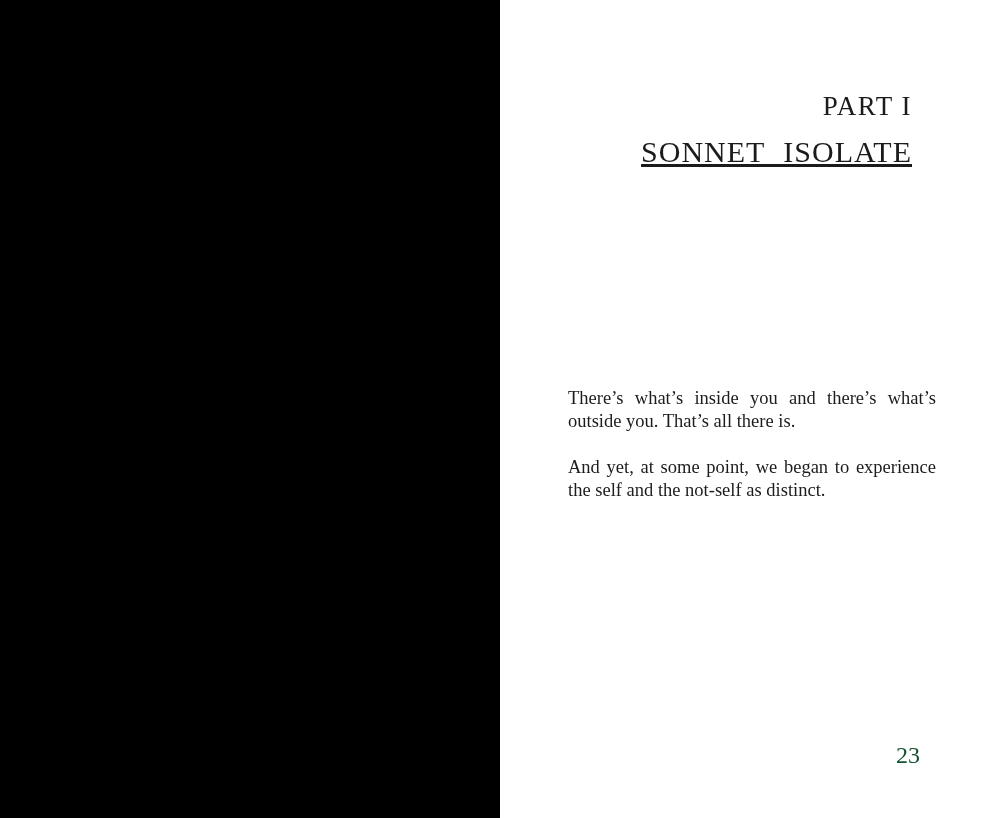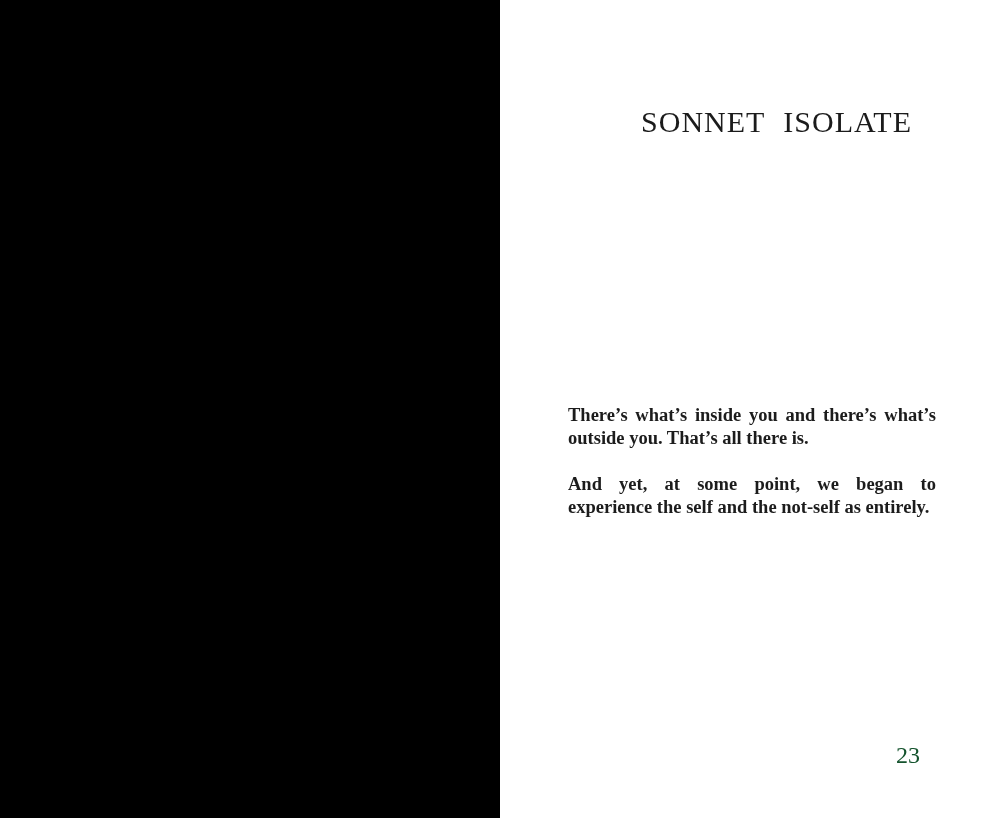--- a/index.html
+++ b/index.html
@@ -43,52 +43,53 @@
     font-size: 27px;
     line-height: 30px;
     letter-spacing: 1.5px;
   }
   .part-title {
     margin-top: 14px;
     font-size: 30px;
     line-height: 33px;
     letter-spacing: 1px;
     word-spacing: 10px;
+    text-decoration: underline;
   }
   .body-text {
     position: absolute;
     left: 68px;
     top: 387px;
     width: 368px;
     font-size: 18.5px;
     line-height: 23px;
     text-align: justify;
     color: #1c1c1c;
   }
   .body-text p {
-    margin: 17px 0 23px 0;
-    font-weight: bold;
+    margin: 0 0 23px 0;
   }
   .folio {
     position: absolute;
     top: 741px;
     right: 80px;
     font-size: 24px;
     line-height: 28px;
     color: #14532d;
   }
 </style>
 </head>
 <body>
 
 <div class="spread">
   <div class="left-page"></div>
   <div class="right-page">
     <div class="heading">
+      <div class="part-label">PART I</div>
       <div class="part-title">SONNET ISOLATE</div>
     </div>
     <div class="body-text">
       <p>There’s what’s inside you and there’s what’s outside you. That’s all there is.</p>
-      <p>And yet, at some point, we began to experience the self and the not-self as entirely.</p>
+      <p>And yet, at some point, we began to experience the self and the not-self as distinct.</p>
     </div>
     <div class="folio">23</div>
   </div>
 </div>
 
 </body></html>

